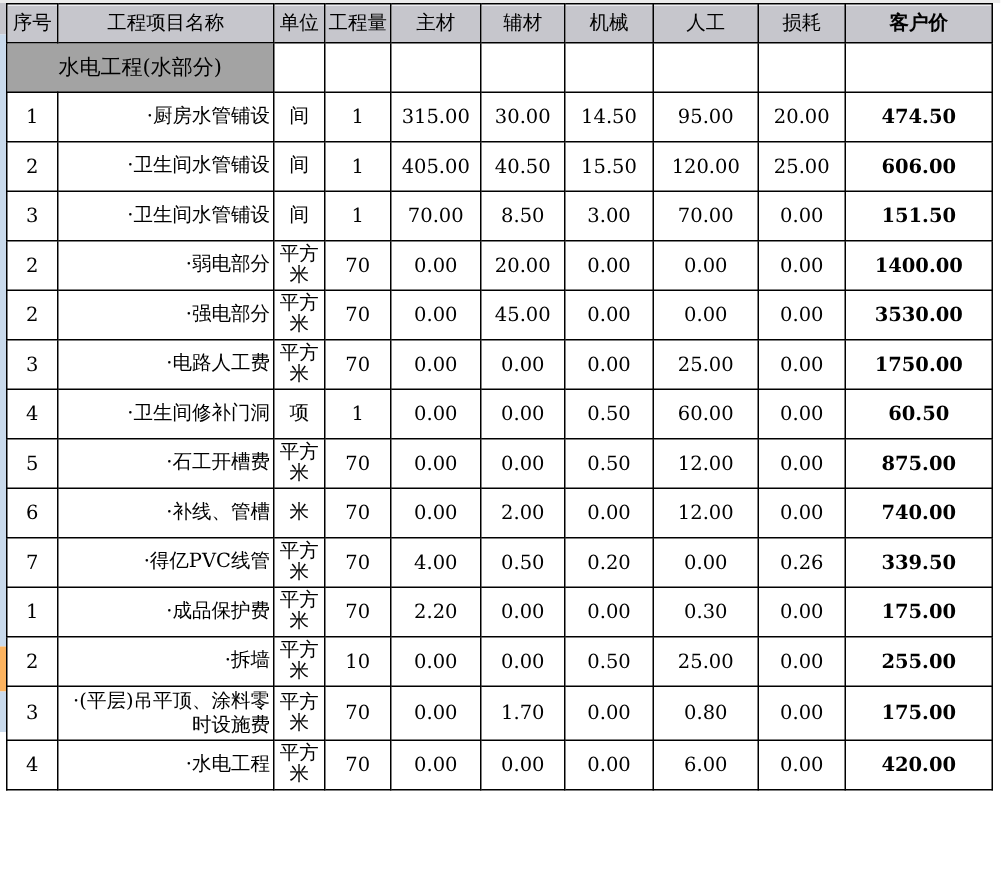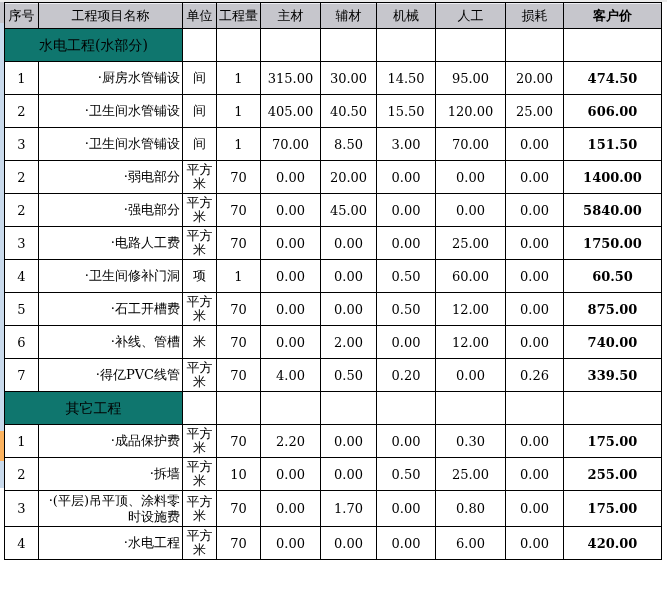--- a/index.html
+++ b/index.html
@@ -44,21 +44,21 @@
   .sheet thead th {
     background: #c6c6cc;
     box-shadow: inset 0 1px 0 #ededf2;
     font-size: 13px;
   }
   .sheet thead th.price-h { font-weight: bold; }
   tr.item-row { height: 33px; }
   tr.item-row.tall { height: 36px; }
   tr.section-row { height: 33px; }
   td.section-title-cell {
-    background: #0f766e;
+    background: #a3a3a3;
     text-align: center;
     font-size: 14px;
   }
   td.name-cell {
     text-align: right;
     padding-left: 3px;
     line-height: 16px;
   }
   td.unit-cell { line-height: 14px; padding: 0 1px; }
   td.price-cell { font-weight: bold; }
@@ -165,21 +165,21 @@
         <tr class="item-row">
           <td>2</td>
           <td class="name-cell">·强电部分</td>
           <td class="unit-cell">平方米</td>
           <td>70</td>
           <td>0.00</td>
           <td>45.00</td>
           <td>0.00</td>
           <td>0.00</td>
           <td>0.00</td>
-          <td class="price-cell">5840.00</td>
+          <td class="price-cell">3530.00</td>
         </tr>
         <tr class="item-row">
           <td>3</td>
           <td class="name-cell">·电路人工费</td>
           <td class="unit-cell">平方米</td>
           <td>70</td>
           <td>0.00</td>
           <td>0.00</td>
           <td>0.00</td>
           <td>25.00</td>
@@ -227,31 +227,20 @@
           <td class="name-cell">·得亿PVC线管</td>
           <td class="unit-cell">平方米</td>
           <td>70</td>
           <td>4.00</td>
           <td>0.50</td>
           <td>0.20</td>
           <td>0.00</td>
           <td>0.26</td>
           <td class="price-cell">339.50</td>
         </tr>
-        <tr class="section-row">
-          <td colspan="2" class="section-title-cell">其它工程</td>
-          <td></td>
-          <td></td>
-          <td></td>
-          <td></td>
-          <td></td>
-          <td></td>
-          <td></td>
-          <td></td>
-        </tr>
         <tr class="item-row">
           <td>1</td>
           <td class="name-cell">·成品保护费</td>
           <td class="unit-cell">平方米</td>
           <td>70</td>
           <td>2.20</td>
           <td>0.00</td>
           <td>0.00</td>
           <td>0.30</td>
           <td>0.00</td>

